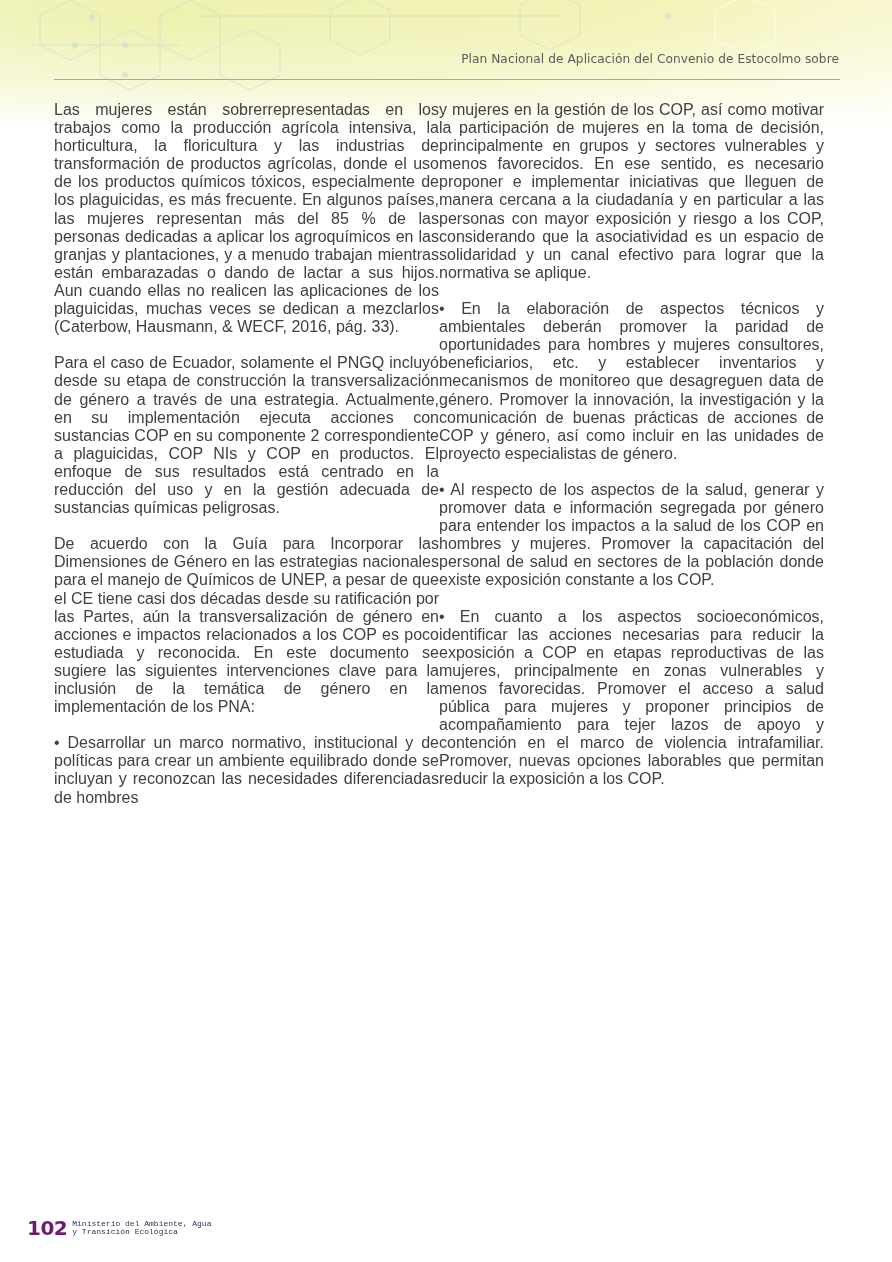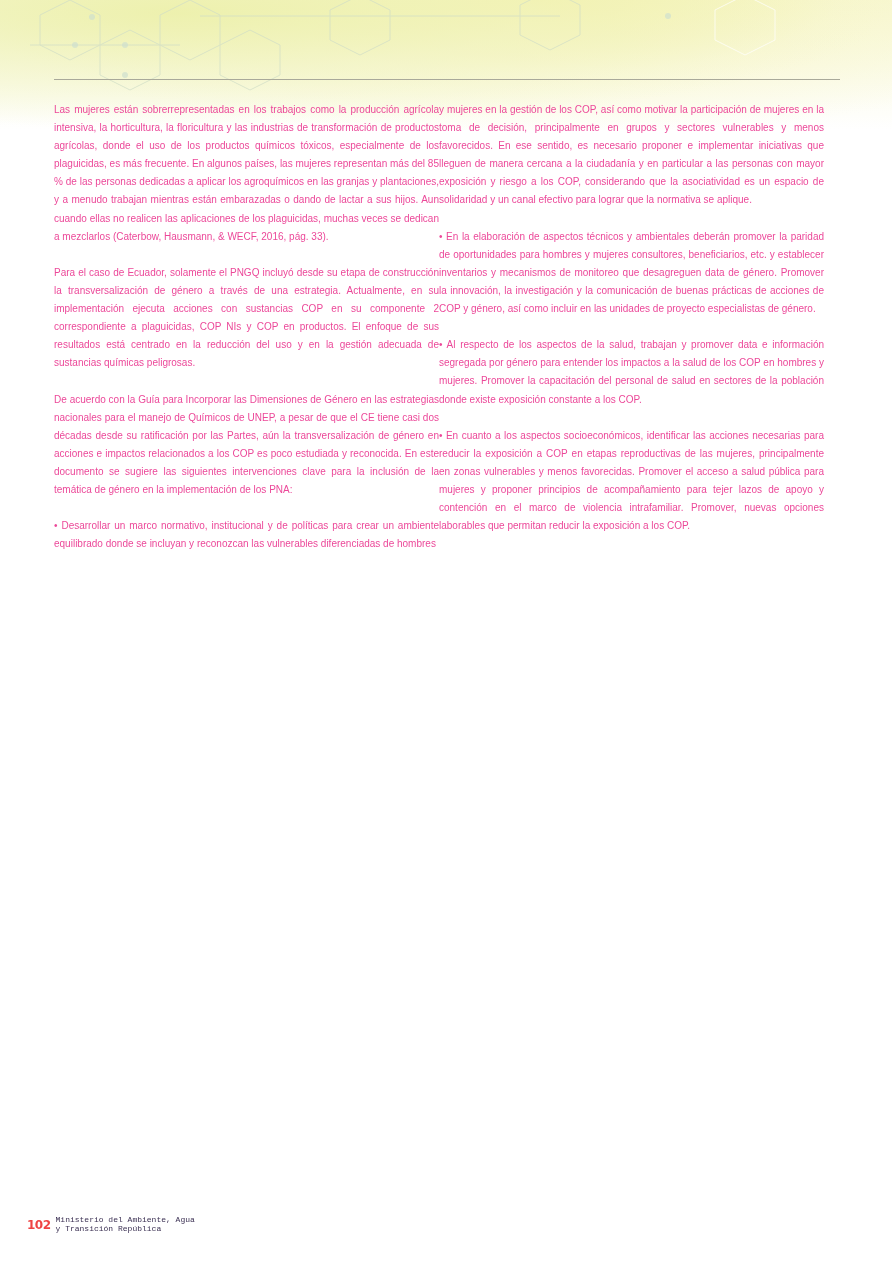--- a/index.html
+++ b/index.html
@@ -22,32 +22,32 @@
     font-family: "DejaVu Sans", sans-serif; font-size: 12.2px; line-height: 13px;
     color: #5b5b5b; letter-spacing: 0.05px;
   }
   .header-title div { white-space: nowrap; }
   .header-rule {
     position: absolute; left: 54px; top: 79px; width: 786px; height: 1px;
     background: #a9a99a;
   }
   .col {
     position: absolute; top: 101px; width: 385px;
-    font-size: 10px; line-height: 18.1px; text-align: justify;
-    color: #ec4899;
+    font-size: 16px; line-height: 18.1px; text-align: justify;
+    color: #404040;
   }
   .col-left { left: 54px; }
   .col-right { left: 439px; }
   .col p { margin: 0 0 18.1px 0; }
   .footer {
     position: absolute; left: 27px; top: 1216px; display: flex; align-items: center;
   }
   .page-num {
-    font-family: "DejaVu Sans", sans-serif; font-weight: bold; font-size: 12px;
-    color: #ef4444; margin-right: 5px; letter-spacing: -0.5px;
+    font-family: "DejaVu Sans", sans-serif; font-weight: bold; font-size: 20px;
+    color: #701a75; margin-right: 5px; letter-spacing: -0.5px;
   }
   .ministry {
     font-family: Liberation Mono, monospace; font-size: 8px; line-height: 8.5px; color: #3a2f52;
   }
 </style>
 </head>
 <body>
 
 <div class="header-bg">
   <svg width="892" height="130">
@@ -66,36 +66,37 @@
       <circle cx="75" cy="45" r="3"></circle>
       <circle cx="125" cy="45" r="3"></circle>
       <circle cx="92" cy="17" r="3"></circle>
       <circle cx="125" cy="75" r="3"></circle>
       <circle cx="668" cy="16" r="3"></circle>
     </g>
   </svg>
 </div>
 
 <div class="header-title">
+  <div>Plan Nacional de Aplicación del Convenio de Estocolmo sobre</div>
 </div>
 <div class="header-rule"></div>
 
 <div class="col col-left">
   <p>Las mujeres están sobrerrepresentadas en los trabajos como la producción agrícola intensiva, la horticultura, la floricultura y las industrias de transformación de productos agrícolas, donde el uso de los productos químicos tóxicos, especialmente de los plaguicidas, es más frecuente. En algunos países, las mujeres representan más del 85 % de las personas dedicadas a aplicar los agroquímicos en las granjas y plantaciones, y a menudo trabajan mientras están embarazadas o dando de lactar a sus hijos. Aun cuando ellas no realicen las aplicaciones de los plaguicidas, muchas veces se dedican a mezclarlos (Caterbow, Hausmann, &amp; WECF, 2016, pág. 33).</p>
   <p>Para el caso de Ecuador, solamente el PNGQ incluyó desde su etapa de construcción la transversalización de género a través de una estrategia. Actualmente, en su implementación ejecuta acciones con sustancias COP en su componente 2 correspondiente a plaguicidas, COP NIs y COP en productos. El enfoque de sus resultados está centrado en la reducción del uso y en la gestión adecuada de sustancias químicas peligrosas.</p>
   <p>De acuerdo con la Guía para Incorporar las Dimensiones de Género en las estrategias nacionales para el manejo de Químicos de UNEP, a pesar de que el CE tiene casi dos décadas desde su ratificación por las Partes, aún la transversalización de género en acciones e impactos relacionados a los COP es poco estudiada y reconocida. En este documento se sugiere las siguientes intervenciones clave para la inclusión de la temática de género en la implementación de los PNA:</p>
-  <p>• Desarrollar un marco normativo, institucional y de políticas para crear un ambiente equilibrado donde se incluyan y reconozcan las vulnerables diferenciadas de hombres</p>
+  <p>• Desarrollar un marco normativo, institucional y de políticas para crear un ambiente equilibrado donde se incluyan y reconozcan las necesidades diferenciadas de hombres</p>
 </div>
 
 <div class="col col-right">
   <p>y mujeres en la gestión de los COP, así como motivar la participación de mujeres en la toma de decisión, principalmente en grupos y sectores vulnerables y menos favorecidos. En ese sentido, es necesario proponer e implementar iniciativas que lleguen de manera cercana a la ciudadanía y en particular a las personas con mayor exposición y riesgo a los COP, considerando que la asociatividad es un espacio de solidaridad y un canal efectivo para lograr que la normativa se aplique.</p>
   <p>• En la elaboración de aspectos técnicos y ambientales deberán promover la paridad de oportunidades para hombres y mujeres consultores, beneficiarios, etc. y establecer inventarios y mecanismos de monitoreo que desagreguen data de género. Promover la innovación, la investigación y la comunicación de buenas prácticas de acciones de COP y género, así como incluir en las unidades de proyecto especialistas de género.</p>
-  <p>• Al respecto de los aspectos de la salud, trabajan y promover data e información segregada por género para entender los impactos a la salud de los COP en hombres y mujeres. Promover la capacitación del personal de salud en sectores de la población donde existe exposición constante a los COP.</p>
+  <p>• Al respecto de los aspectos de la salud, generar y promover data e información segregada por género para entender los impactos a la salud de los COP en hombres y mujeres. Promover la capacitación del personal de salud en sectores de la población donde existe exposición constante a los COP.</p>
   <p>• En cuanto a los aspectos socioeconómicos, identificar las acciones necesarias para reducir la exposición a COP en etapas reproductivas de las mujeres, principalmente en zonas vulnerables y menos favorecidas. Promover el acceso a salud pública para mujeres y proponer principios de acompañamiento para tejer lazos de apoyo y contención en el marco de violencia intrafamiliar. Promover, nuevas opciones laborables que permitan reducir la exposición a los COP.</p>
 </div>
 
 <div class="footer">
   <span class="page-num">102</span>
   <div class="ministry">
     <div>Ministerio del Ambiente, Agua</div>
-    <div>y Transición República</div>
+    <div>y Transición Ecológica</div>
   </div>
 </div>
 
 </body></html>

